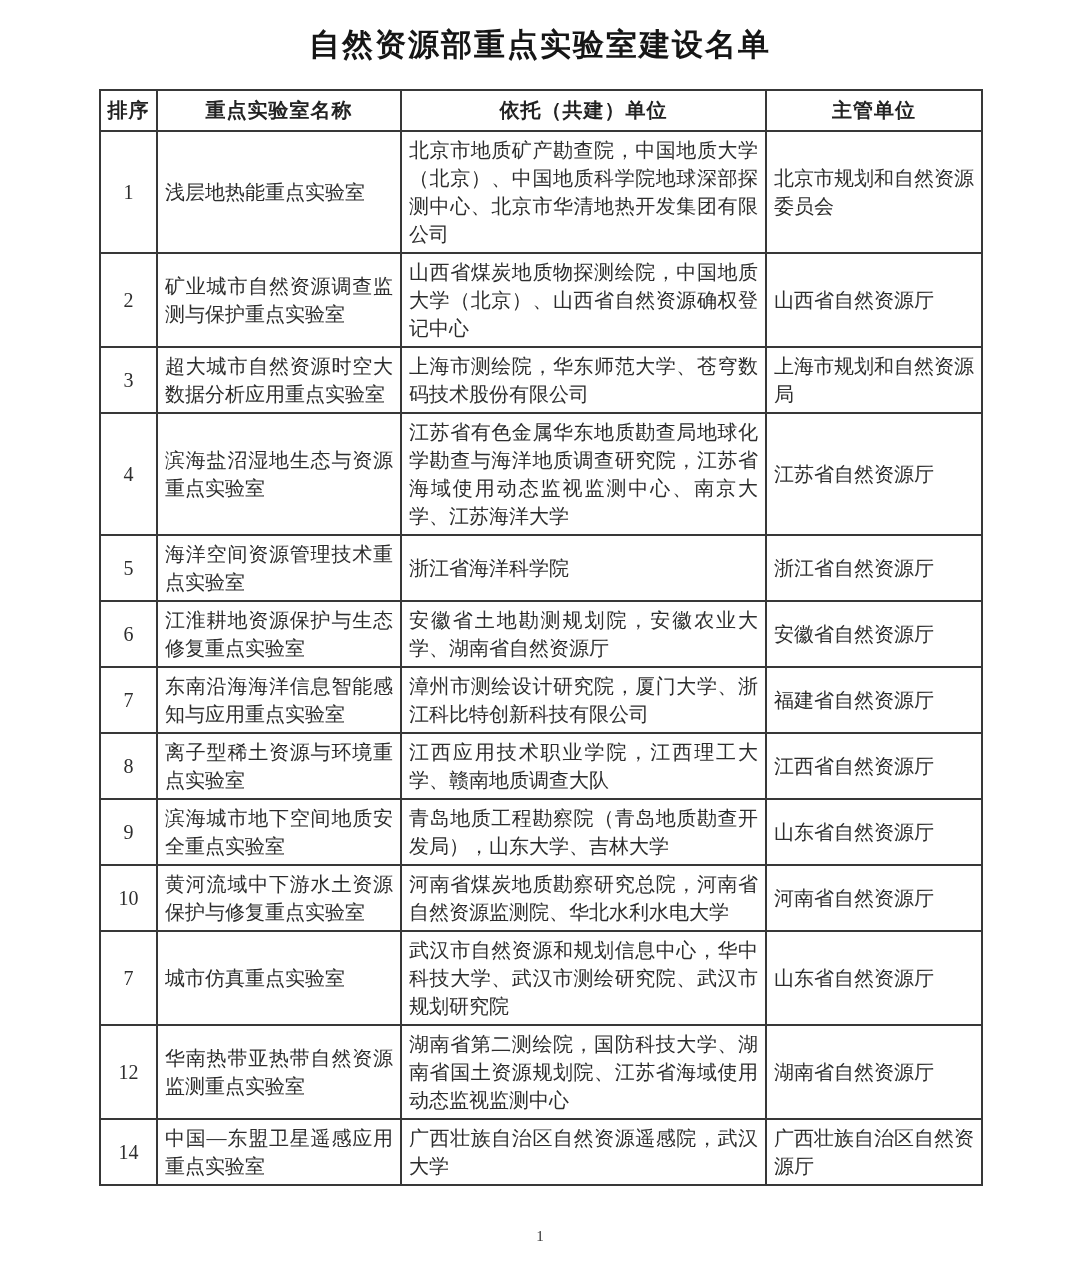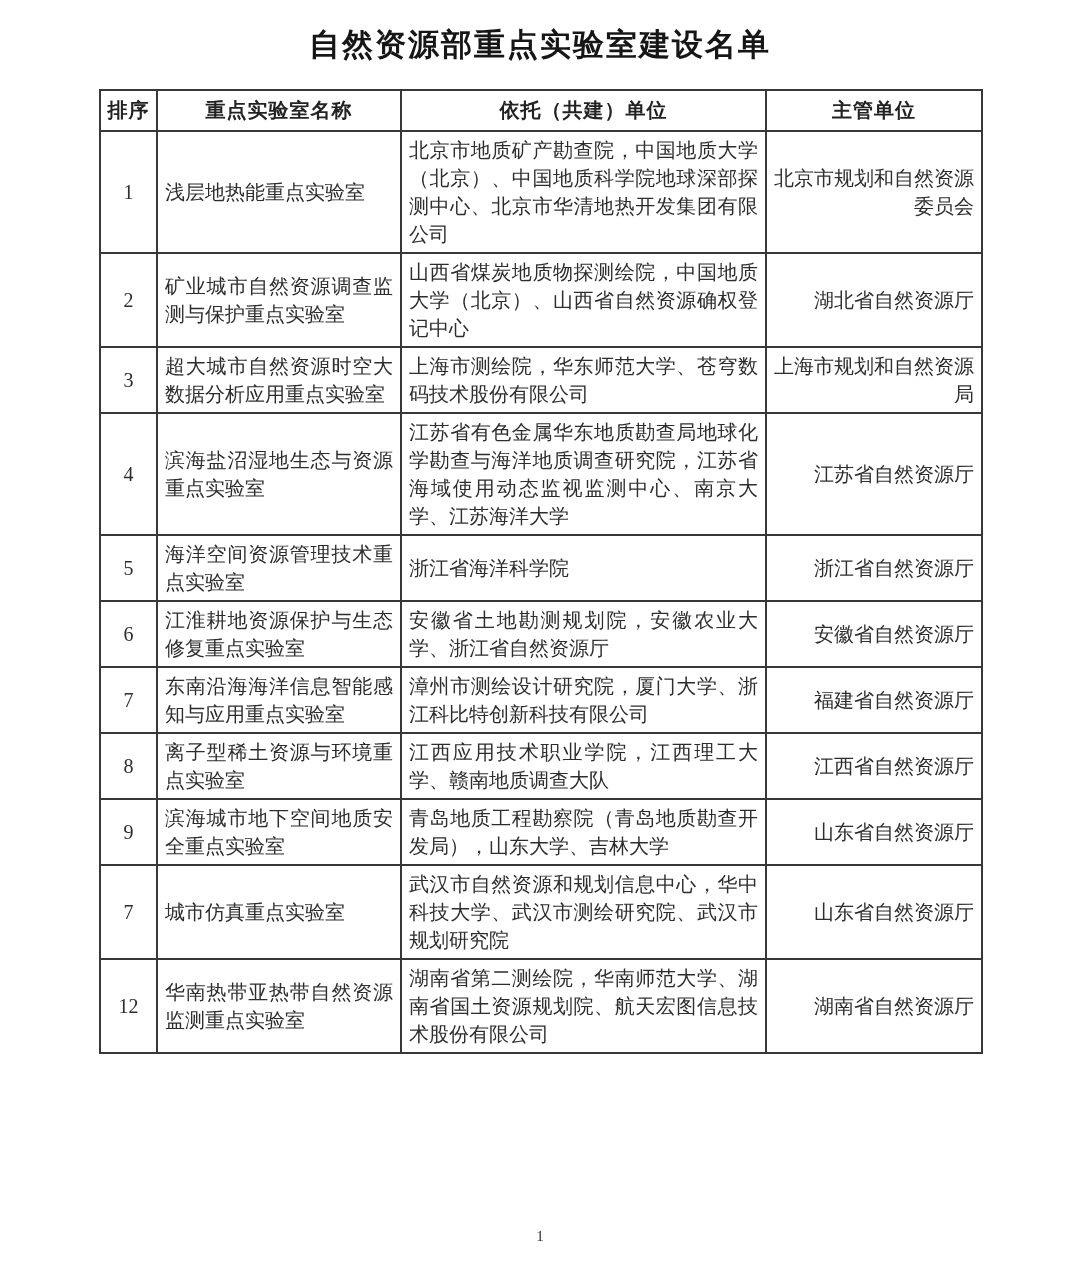--- a/index.html
+++ b/index.html
@@ -74,21 +74,21 @@
     text-align: center;
   }
 
   td.cell-lab,
   td.cell-org {
     text-align: justify;
     text-justify: inter-character;
   }
 
   td.cell-sup {
-    text-align: right;
+    text-align: left;
   }
 
   .page-number {
     position: absolute;
     left: 0;
     right: 0;
     bottom: 28px;
     text-align: center;
     font-size: 15px;
     color: #333333;
@@ -122,21 +122,21 @@
           <tr class="lab-row">
     <td class="cell-rank">1</td>
     <td class="cell-lab">浅层地热能重点实验室</td>
     <td class="cell-org">北京市地质矿产勘查院，中国地质大学（北京）、中国地质科学院地球深部探测中心、北京市华清地热开发集团有限公司</td>
     <td class="cell-sup">北京市规划和自然资源委员会</td>
   </tr>
           <tr class="lab-row">
     <td class="cell-rank">2</td>
     <td class="cell-lab">矿业城市自然资源调查监测与保护重点实验室</td>
     <td class="cell-org">山西省煤炭地质物探测绘院，中国地质大学（北京）、山西省自然资源确权登记中心</td>
-    <td class="cell-sup">湖北省自然资源厅</td>
+    <td class="cell-sup">山西省自然资源厅</td>
   </tr>
           <tr class="lab-row">
     <td class="cell-rank">3</td>
     <td class="cell-lab">超大城市自然资源时空大数据分析应用重点实验室</td>
     <td class="cell-org">上海市测绘院，华东师范大学、苍穹数码技术股份有限公司</td>
     <td class="cell-sup">上海市规划和自然资源局</td>
   </tr>
           <tr class="lab-row">
     <td class="cell-rank">4</td>
     <td class="cell-lab">滨海盐沼湿地生态与资源重点实验室</td>
@@ -145,21 +145,21 @@
   </tr>
           <tr class="lab-row">
     <td class="cell-rank">5</td>
     <td class="cell-lab">海洋空间资源管理技术重点实验室</td>
     <td class="cell-org">浙江省海洋科学院</td>
     <td class="cell-sup">浙江省自然资源厅</td>
   </tr>
           <tr class="lab-row">
     <td class="cell-rank">6</td>
     <td class="cell-lab">江淮耕地资源保护与生态修复重点实验室</td>
-    <td class="cell-org">安徽省土地勘测规划院，安徽农业大学、浙江省自然资源厅</td>
+    <td class="cell-org">安徽省土地勘测规划院，安徽农业大学、湖南省自然资源厅</td>
     <td class="cell-sup">安徽省自然资源厅</td>
   </tr>
           <tr class="lab-row">
     <td class="cell-rank">7</td>
     <td class="cell-lab">东南沿海海洋信息智能感知与应用重点实验室</td>
     <td class="cell-org">漳州市测绘设计研究院，厦门大学、浙江科比特创新科技有限公司</td>
     <td class="cell-sup">福建省自然资源厅</td>
   </tr>
           <tr class="lab-row">
     <td class="cell-rank">8</td>
@@ -167,30 +167,42 @@
     <td class="cell-org">江西应用技术职业学院，江西理工大学、赣南地质调查大队</td>
     <td class="cell-sup">江西省自然资源厅</td>
   </tr>
           <tr class="lab-row">
     <td class="cell-rank">9</td>
     <td class="cell-lab">滨海城市地下空间地质安全重点实验室</td>
     <td class="cell-org">青岛地质工程勘察院（青岛地质勘查开发局），山东大学、吉林大学</td>
     <td class="cell-sup">山东省自然资源厅</td>
   </tr>
           <tr class="lab-row">
+    <td class="cell-rank">10</td>
+    <td class="cell-lab">黄河流域中下游水土资源保护与修复重点实验室</td>
+    <td class="cell-org">河南省煤炭地质勘察研究总院，河南省自然资源监测院、华北水利水电大学</td>
+    <td class="cell-sup">河南省自然资源厅</td>
+  </tr>
+          <tr class="lab-row">
     <td class="cell-rank">7</td>
     <td class="cell-lab">城市仿真重点实验室</td>
     <td class="cell-org">武汉市自然资源和规划信息中心，华中科技大学、武汉市测绘研究院、武汉市规划研究院</td>
     <td class="cell-sup">山东省自然资源厅</td>
   </tr>
           <tr class="lab-row">
     <td class="cell-rank">12</td>
     <td class="cell-lab">华南热带亚热带自然资源监测重点实验室</td>
-    <td class="cell-org">湖南省第二测绘院，华南师范大学、湖南省国土资源规划院、航天宏图信息技术股份有限公司</td>
+    <td class="cell-org">湖南省第二测绘院，国防科技大学、湖南省国土资源规划院、江苏省海域使用动态监视监测中心</td>
     <td class="cell-sup">湖南省自然资源厅</td>
+  </tr>
+          <tr class="lab-row">
+    <td class="cell-rank">14</td>
+    <td class="cell-lab">中国—东盟卫星遥感应用重点实验室</td>
+    <td class="cell-org">广西壮族自治区自然资源遥感院，武汉大学</td>
+    <td class="cell-sup">广西壮族自治区自然资源厅</td>
   </tr>
         </tbody>
     </table>
   </div>
 
   <div class="page-number">1</div>
 
 </div>
 
 </body></html>

